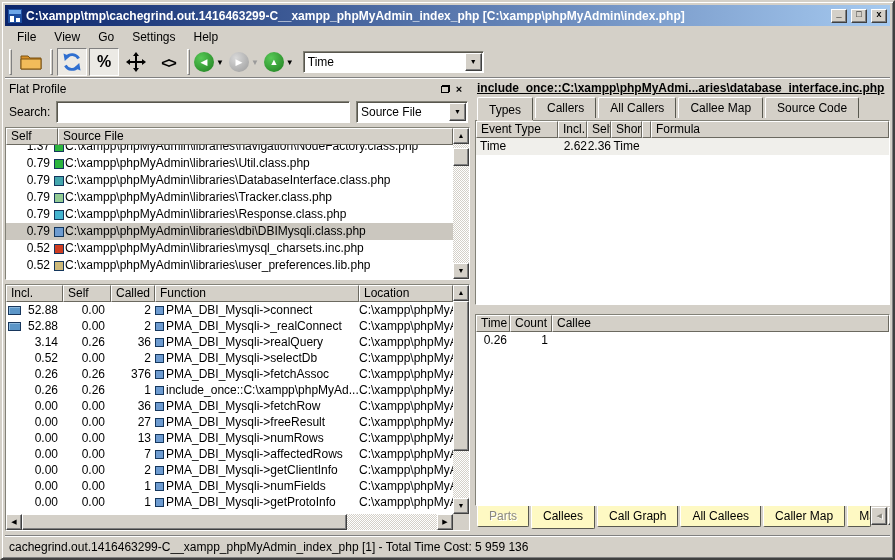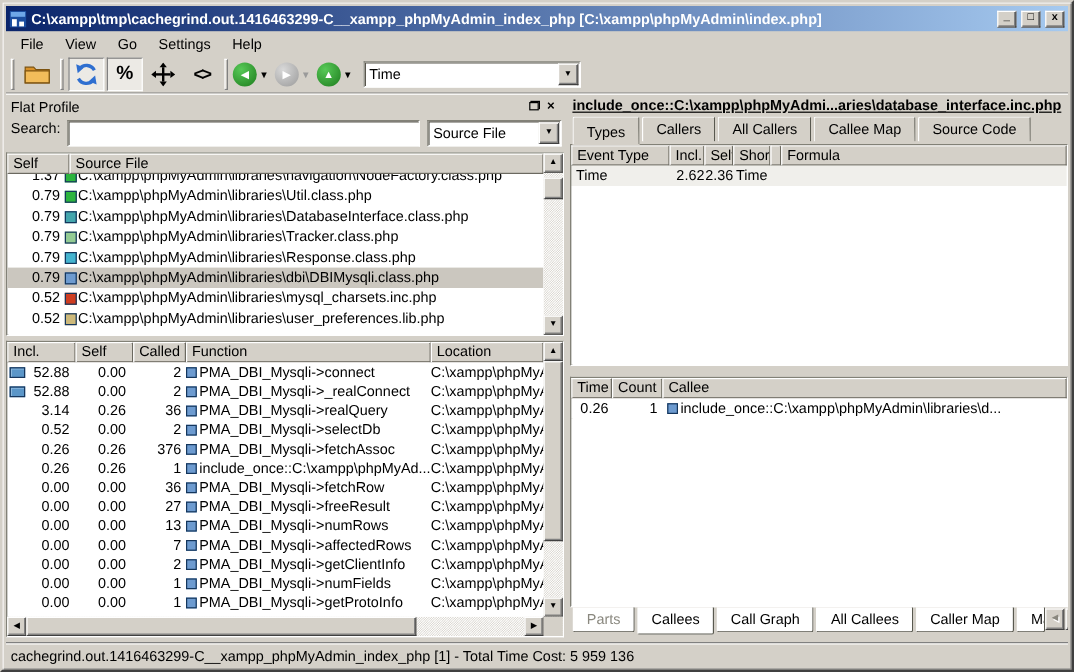--- a/index.html
+++ b/index.html
@@ -54,21 +54,21 @@
   .right-panel { flex:1; display:flex; flex-direction:column; min-width:0; }
 
   
   .dock-titlebar { height:18px; flex:0 0 18px; display:flex; align-items:center; padding:0 4px; }
   .dock-title { flex:1; }
   .dock-btn { width:14px; text-align:center; font-weight:bold; font-size:11px; }
   .float-glyph { position:relative; display:inline-block; width:9px; height:8px; }
   .float-glyph::before { content:""; position:absolute; right:0; top:0; width:6px; height:5px; border:1px solid #000; }
   .float-glyph::after  { content:""; position:absolute; left:0; bottom:0; width:6px; height:5px; border:1px solid #000; background:#d4d0c8; }
 
-  .search-row { height:29px; flex:0 0 29px; display:flex; align-items:flex-start; padding:2px 2px 4px 4px; gap:6px; }
+  .search-row { height:29px; flex:0 0 29px; display:flex; align-items:center; padding:2px 2px 4px 4px; gap:6px; }
   .search-label { flex:0 0 auto; }
   .search-input { flex:1; height:22px; background:#fff; border:1px solid; border-color:#828177 #fff #fff #828177;
     box-shadow: inset 1px 1px 0 #58564d; font-family:"Liberation Sans",sans-serif; font-size:12px; padding:0 3px; }
   .group-combo { width:112px; flex:0 0 112px; }
 
   .sunken-box { border:1px solid; border-color:#828177 #fff #fff #828177; box-shadow: inset 1px 1px 0 #58564d;
     background:#fff; }
 
   .source-list { height:153px; flex:0 0 153px; display:flex; min-height:0; }
   .list-body { flex:1; min-width:0; display:flex; flex-direction:column; overflow:hidden; }
@@ -141,21 +141,21 @@
   .rp-gap { height:9px; flex:0 0 9px; }
   .callees-box { flex:1; display:flex; flex-direction:column; overflow:hidden; min-height:0; }
   .crow { display:flex; height:17px; line-height:17px; align-items:center; background:#fff; white-space:nowrap; }
   .cc-time { width:34px; flex:0 0 34px; text-align:right; padding-right:3px; }
   .cc-count { width:42px; flex:0 0 42px; text-align:right; padding-right:4px; }
   .cc-callee { flex:1; display:flex; align-items:center; overflow:hidden; padding-left:4px; }
   .h-ctime { width:34px; flex:0 0 34px; } .h-ccount { width:42px; flex:0 0 42px; } .h-ccallee { flex:1; }
   .white-fill { flex:1; background:#fff; }
 
   .rp-bottom-tabs { height:25px; flex:0 0 25px; display:flex; align-items:flex-start; padding-left:2px; overflow:hidden; }
-  .btab { background:#ffffff; border:1px solid; border-color:#d4d0c8 #58584f #58584f #fff;
+  .btab { background:#fef9c3; border:1px solid; border-color:#d4d0c8 #58584f #58584f #fff;
     border-top:none; padding:3px 11px; margin-right:2px; border-radius:0 0 2px 2px; white-space:nowrap; }
   .btab.active { padding-bottom:5px; z-index:2; }
   .btab.disabled { color:#8a887f; text-shadow:1px 1px 0 #fff; }
   .btab-scroll { margin-left:auto; display:flex; gap:1px; padding-top:1px; }
   .btab-scroll .sc-btn { height:18px; line-height:16px; }
   .btab-scroll .sc-btn.dis { color:#8a887f; text-shadow:1px 1px 0 #fff; }
 
   
   .statusbar { height:20px; flex:0 0 20px; margin-top:4px; border-top:1px solid #808080;
     box-shadow:0 1px 0 #fff inset; display:flex; align-items:center; padding:2px 4px 0 4px; white-space:nowrap; overflow:hidden; }
@@ -560,24 +560,20 @@
         <div class="hdr-row">
           <span class="hcell h-ctime">Time</span>
           <span class="hcell h-ccount">Count</span>
           <span class="hcell h-ccallee">Callee</span>
         </div>
         <div>
 
         <div class="crow">
               <span class="cc-time">0.26</span>
               <span class="cc-count">1</span>
-              <span class="cc-callee">
-                <i class="sq2"></i>
-                <span>include_once::C:\xampp\phpMyAdmin\libraries\d...</span>
-              </span>
             </div>
           </div>
         <div class="white-fill"></div>
       </div>
 
       <div class="rp-bottom-tabs">
         <span class="btab disabled">Parts</span>
         <span class="btab active">Callees</span>
         <span class="btab">Call Graph</span>
         <span class="btab">All Callees</span>

